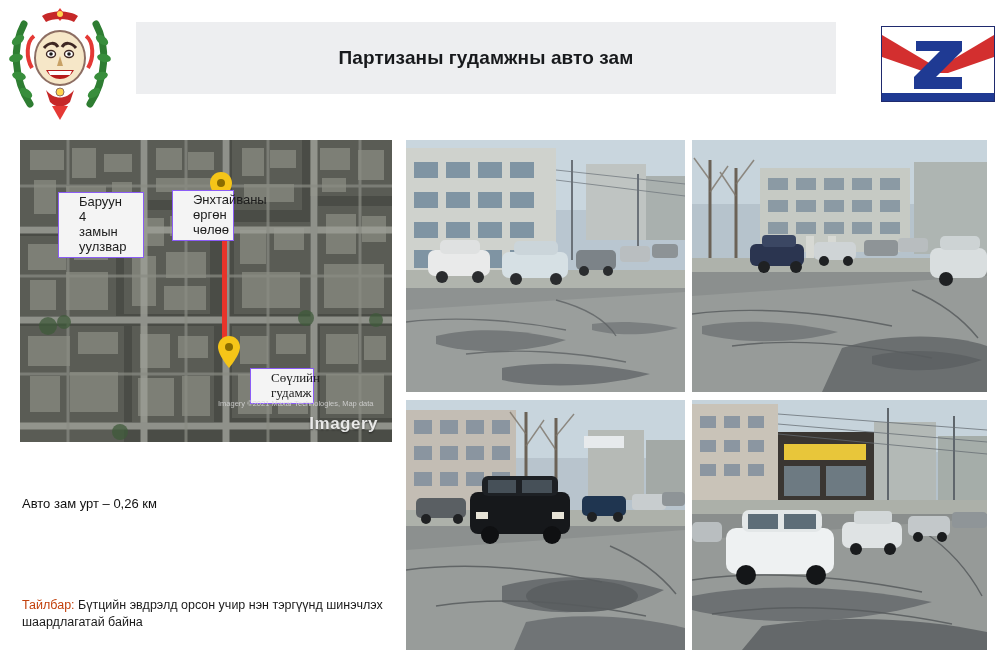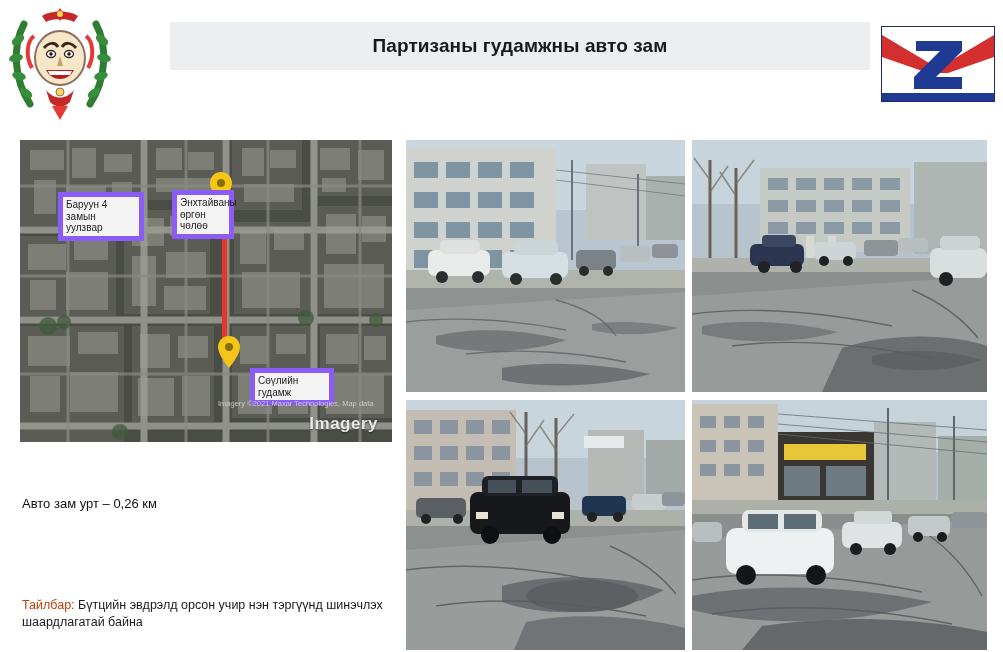--- a/index.html
+++ b/index.html
@@ -23,28 +23,27 @@
     width: 104px;
     height: 116px;
   }
   .emblem svg { display: block; }
 
   .title-box {
     position: absolute;
     left: 136px;
     top: 22px;
     width: 700px;
-    height: 48px;
+    height: 72px;
     background: #edeef0;
     display: flex;
     flex-direction: column;
     align-items: center;
     justify-content: center;
     box-sizing: border-box;
-    margin-left: 34px;
   }
   .title-main {
     font-size: 19px;
     font-weight: bold;
     color: #17191c;
     letter-spacing: 0.1px;
     text-align: center;
     line-height: 1.2;
   }
   .title-sub {
@@ -98,31 +97,31 @@
     color: #f2f2f2;
     font-weight: bold;
     letter-spacing: 0.5px;
     opacity: 0.92;
     text-shadow: 0 1px 2px rgba(0,0,0,.6);
   }
 
   .map-label {
     position: absolute;
     background: #f4f4f4;
-    border: 5px solid #8b5cf6;
+    border: 1px solid #8b5cf6;
     color: #1c1c1c;
-    font-size: 10px;
+    font-size: 13px;
     line-height: 1.15;
-    padding: 2px 3px;
+    padding: 2px 20px;
     box-sizing: border-box;
     white-space: pre-line;
   }
   .lbl-west   { left: 38px;  top: 52px;  width: 86px; }
   .lbl-enkh   { left: 152px; top: 50px;  width: 62px; }
-  .lbl-seoul  { left: 230px; top: 228px; width: 84px; }
+  .lbl-seoul  { left: 230px; top: 228px; width: 64px; font-family: Liberation Serif, serif; }
 
   .pin {
     position: absolute;
     width: 22px;
     height: 32px;
   }
   .pin svg { display: block; }
   .pin-top { left: 190px; top: 32px; }
   .pin-bottom { left: 198px; top: 196px; }
 

